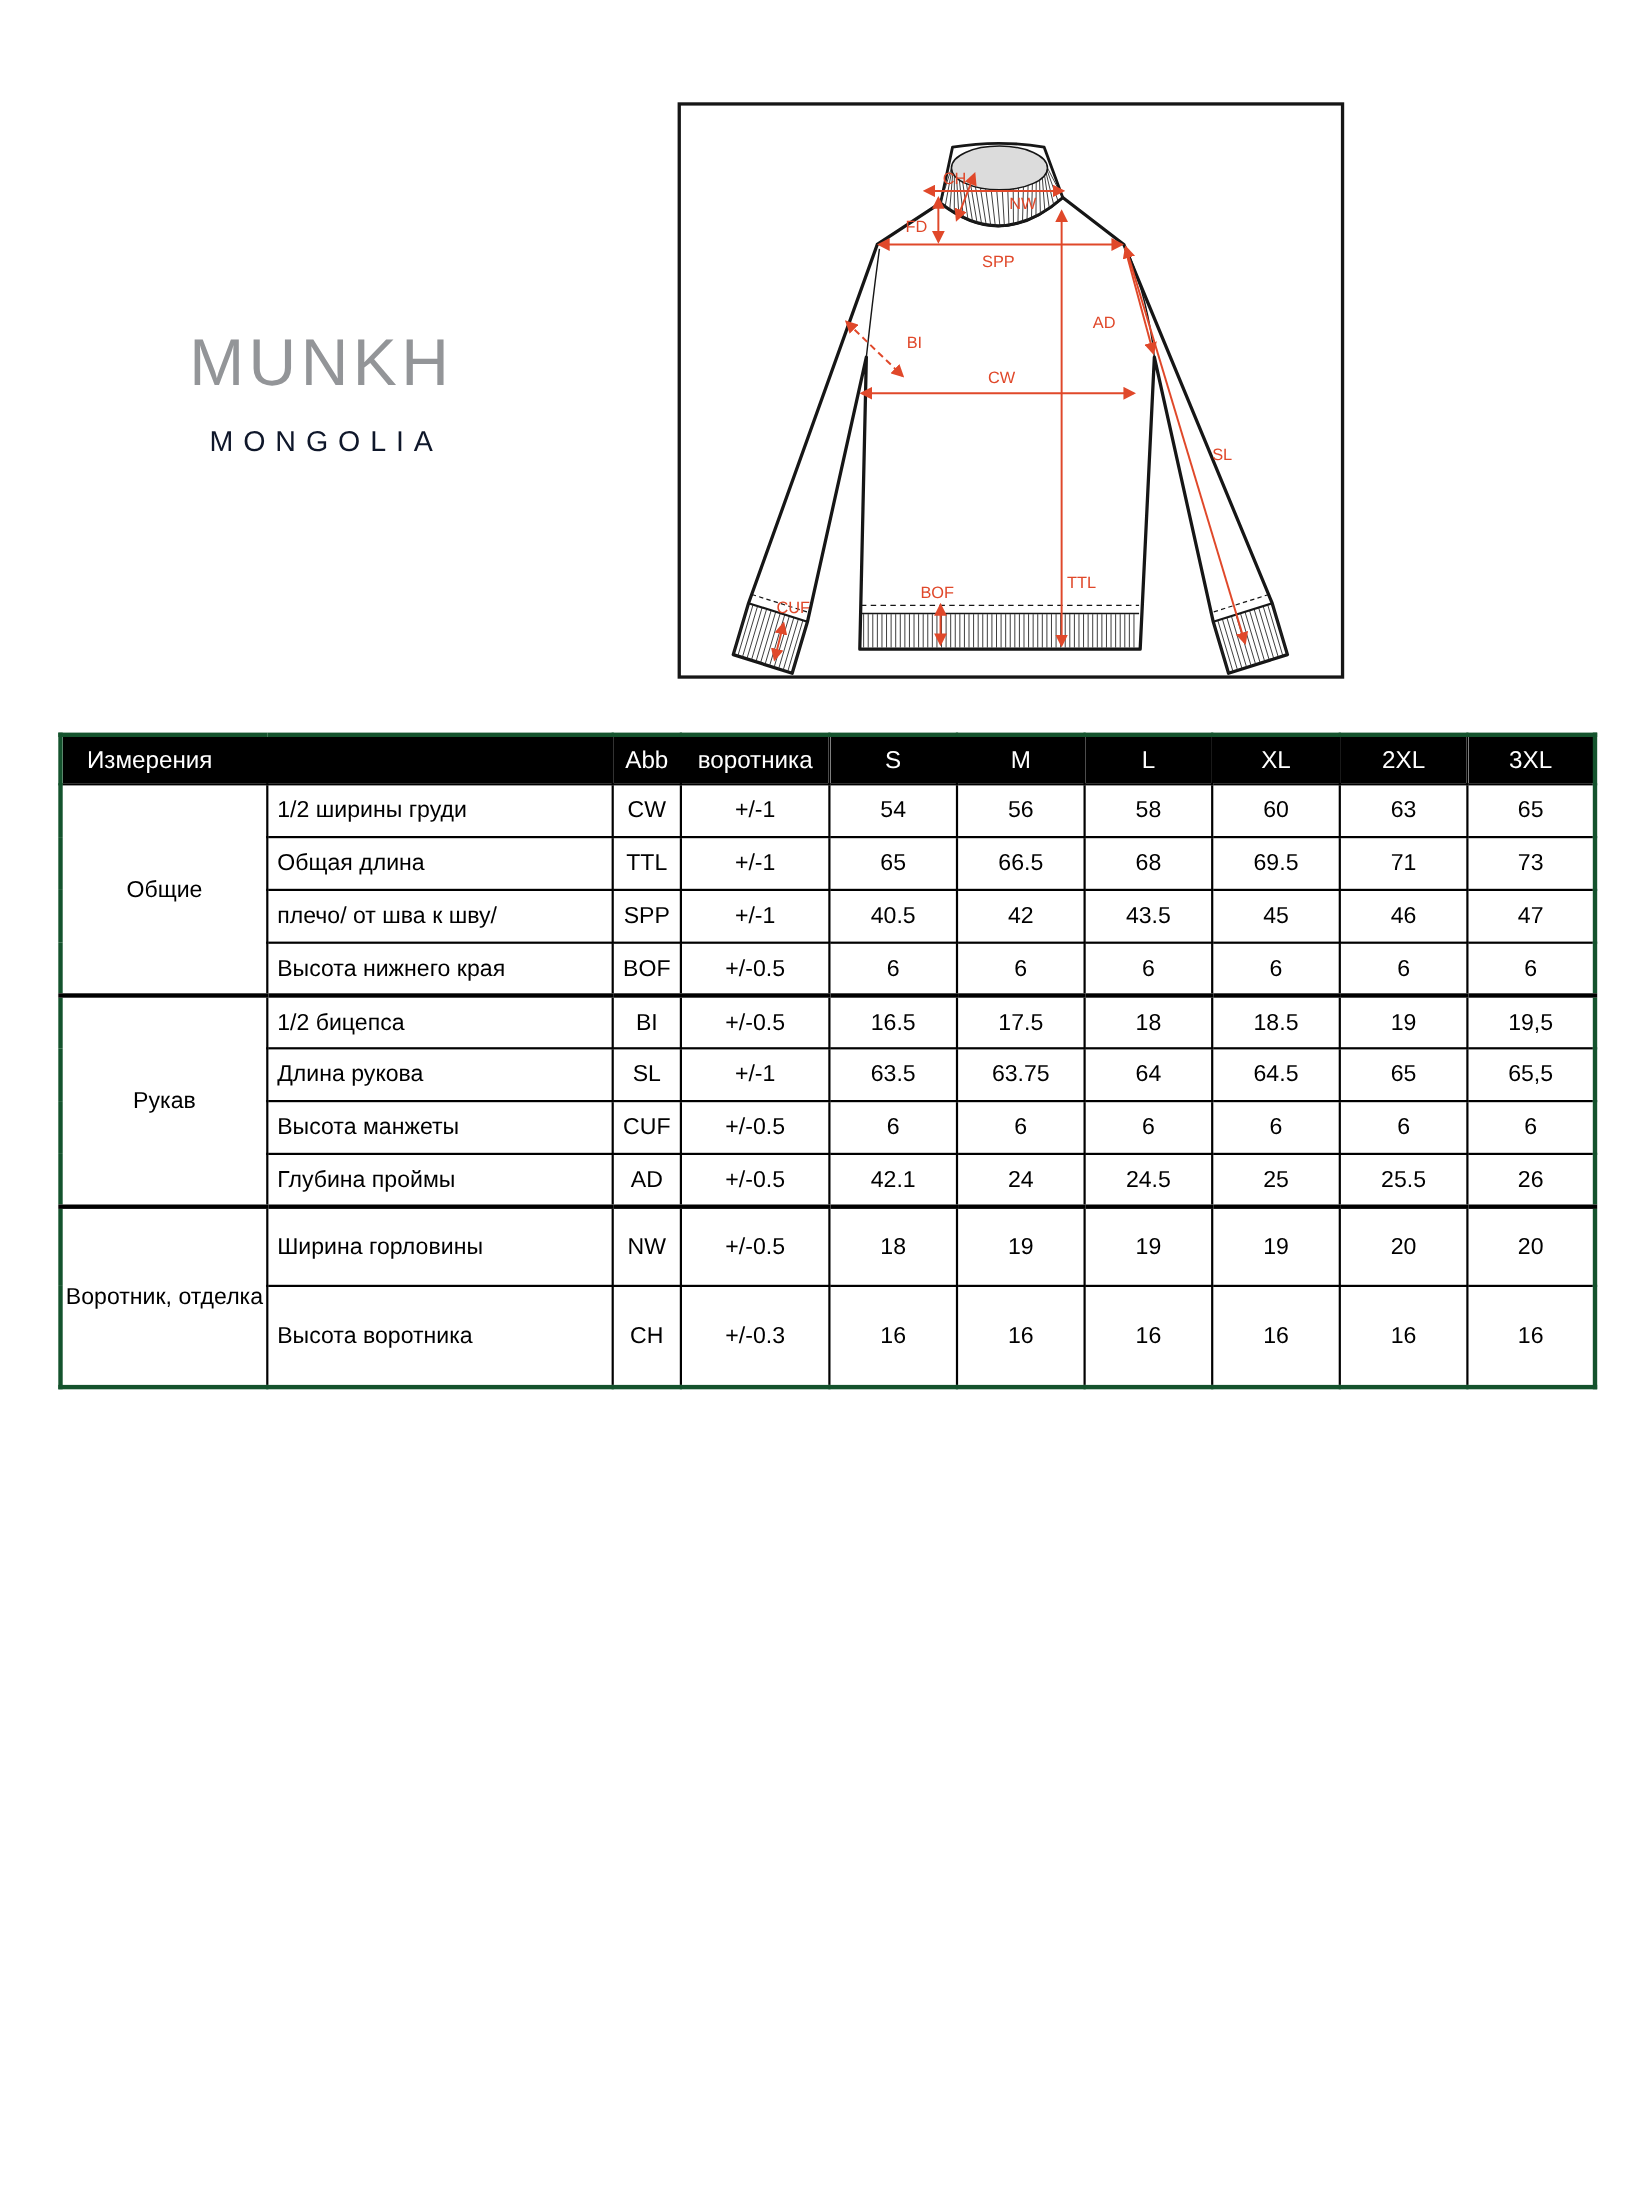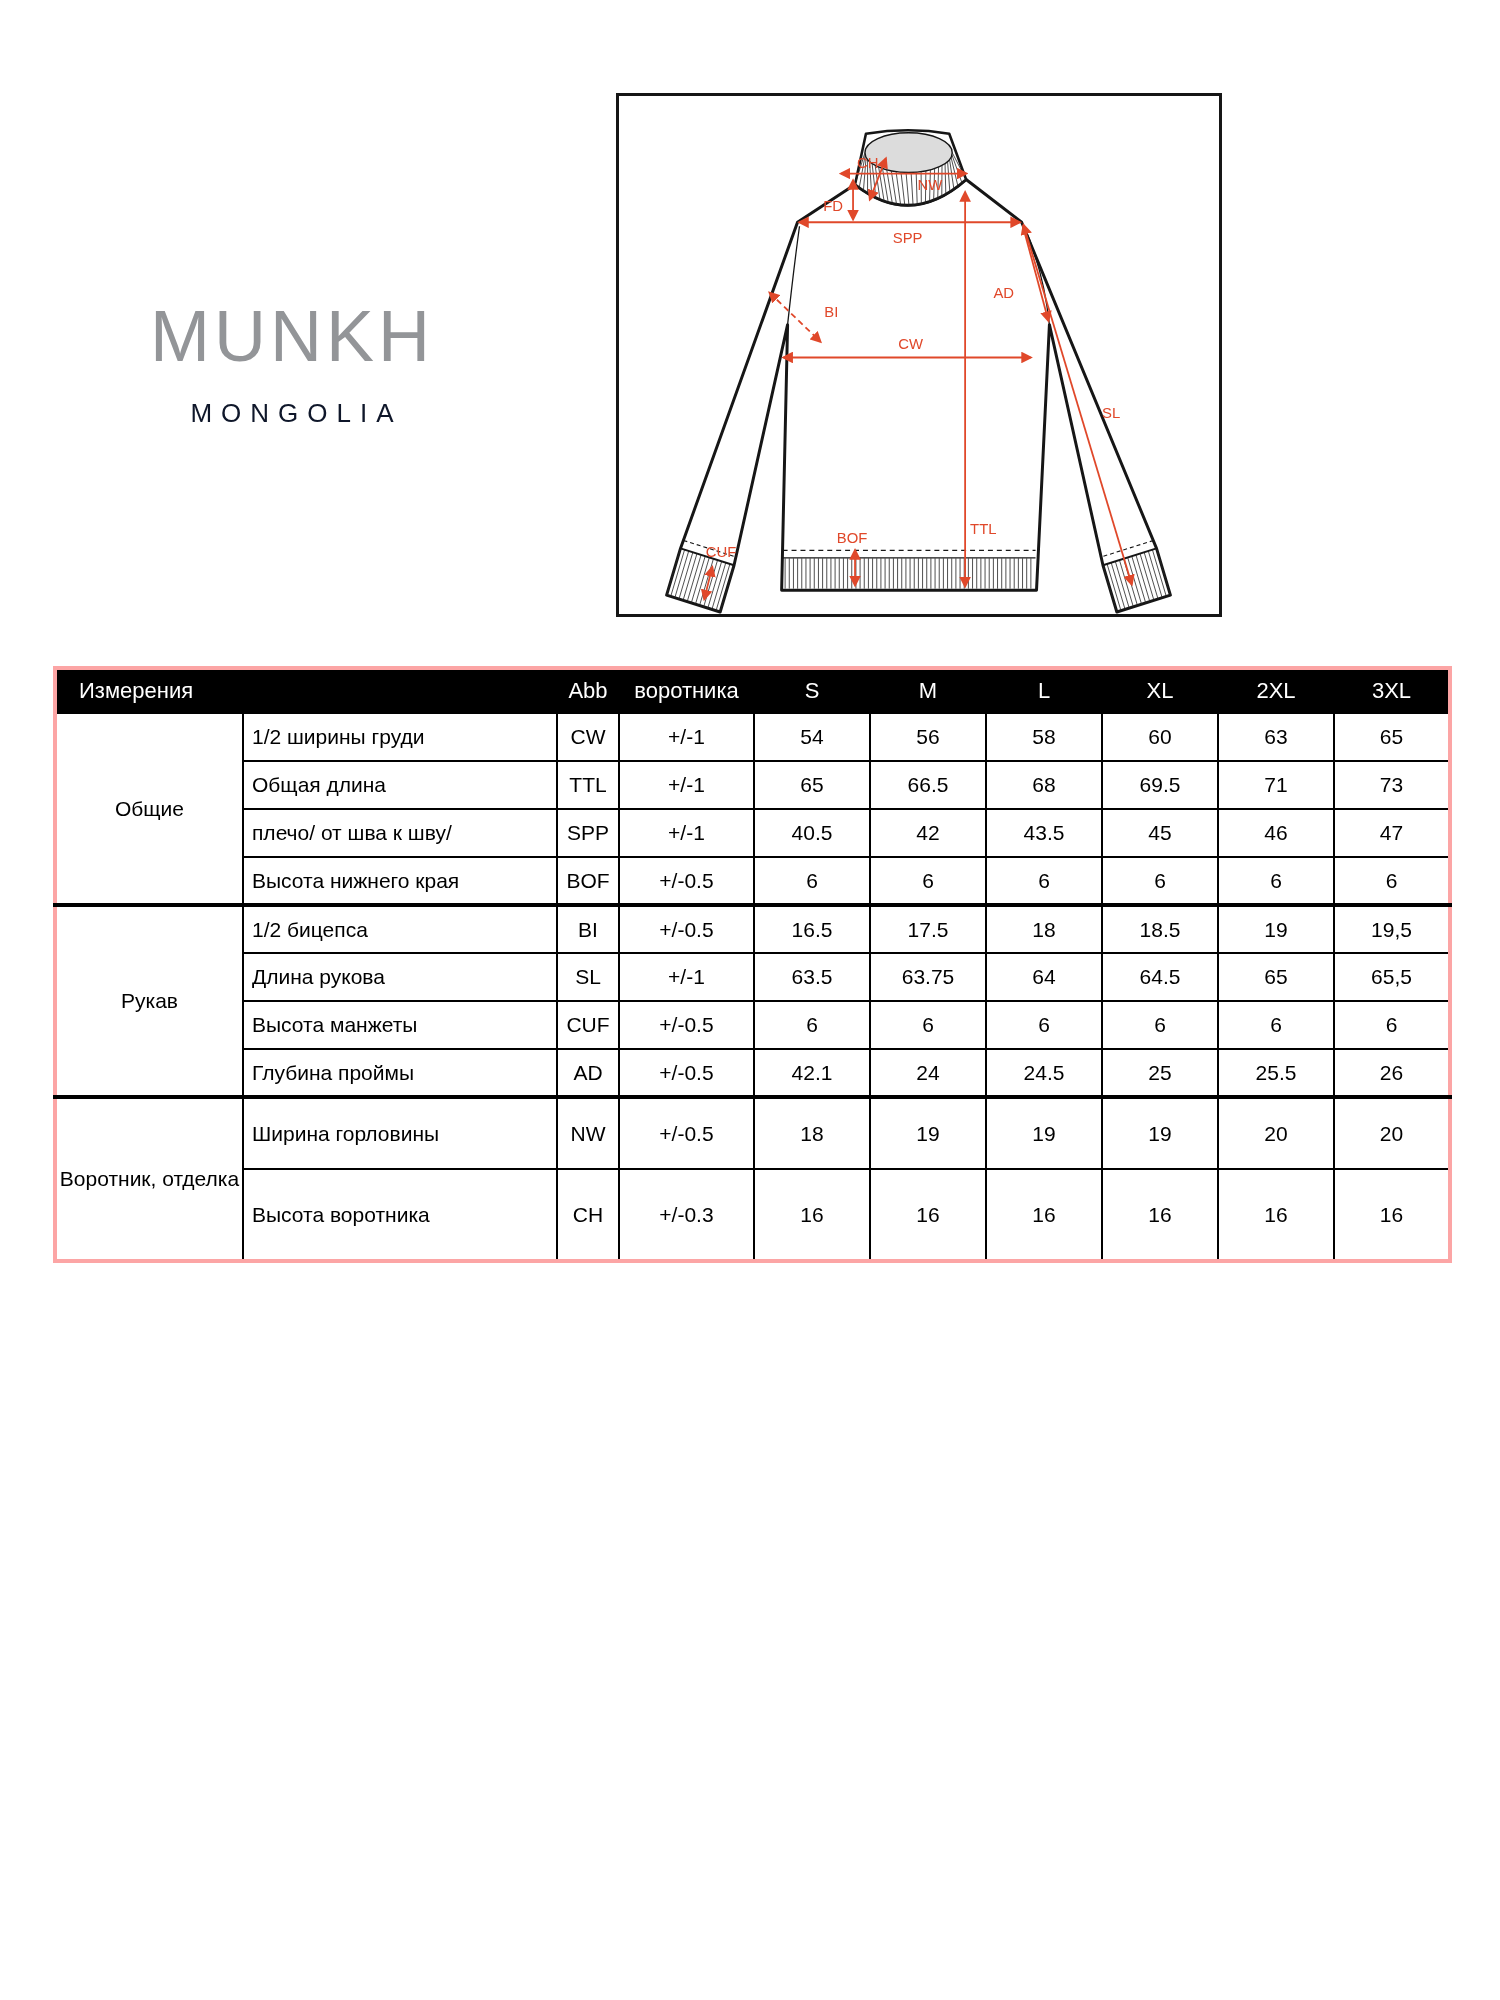--- a/index.html
+++ b/index.html
@@ -1,30 +1,30 @@
 <!DOCTYPE html>
 <html><head>
 <meta charset="utf-8">
 <style>
   html,body{margin:0;padding:0;background:#fff;}
   body{width:1500px;height:2000px;position:relative;font-family:"Liberation Sans",sans-serif;color:#000;}
   .abs{position:absolute;}
 
   
   .brand{left:92px;top:300px;width:400px;text-align:center;}
-  .brand-name{font-size:72px;line-height:1;color:#939598;letter-spacing:4px;font-weight:400;}
+  .brand-name{font-size:60px;line-height:1;color:#939598;letter-spacing:4px;font-weight:400;}
   .brand-sub{font-size:26px;color:#0f172a;letter-spacing:9px;margin-top:26px;padding-left:9px;}
 
   
   .diagram{left:616px;top:93px;width:606px;height:524px;border:3px solid #161616;box-sizing:border-box;background:#fff;}
   svg text{font-family:"Liberation Sans",sans-serif;font-size:15px;fill:#E0482A;}
 
   
   .chart{left:53px;top:666px;}
-  table{border-collapse:collapse;table-layout:fixed;width:1395px;border:4px solid #fca5a5;}
+  table{border-collapse:collapse;table-layout:fixed;width:1395px;border:4px solid #14532d;}
   th,td{border:2px solid #000;font-size:21px;text-align:center;padding:0;overflow:hidden;}
   thead th{background:#000;color:#fff;font-weight:400;height:42px;font-size:22px;text-align:center;}
   th.meas{text-align:left;padding-left:22px;}
   tbody tr{height:48px;}
   tr.h72{height:72px;}
   tr.h92{height:92px;}
   td.mname{text-align:left;padding-left:8px;}
   tr.gstart td{border-top:4px solid #000;}
 </style>
 </head>

